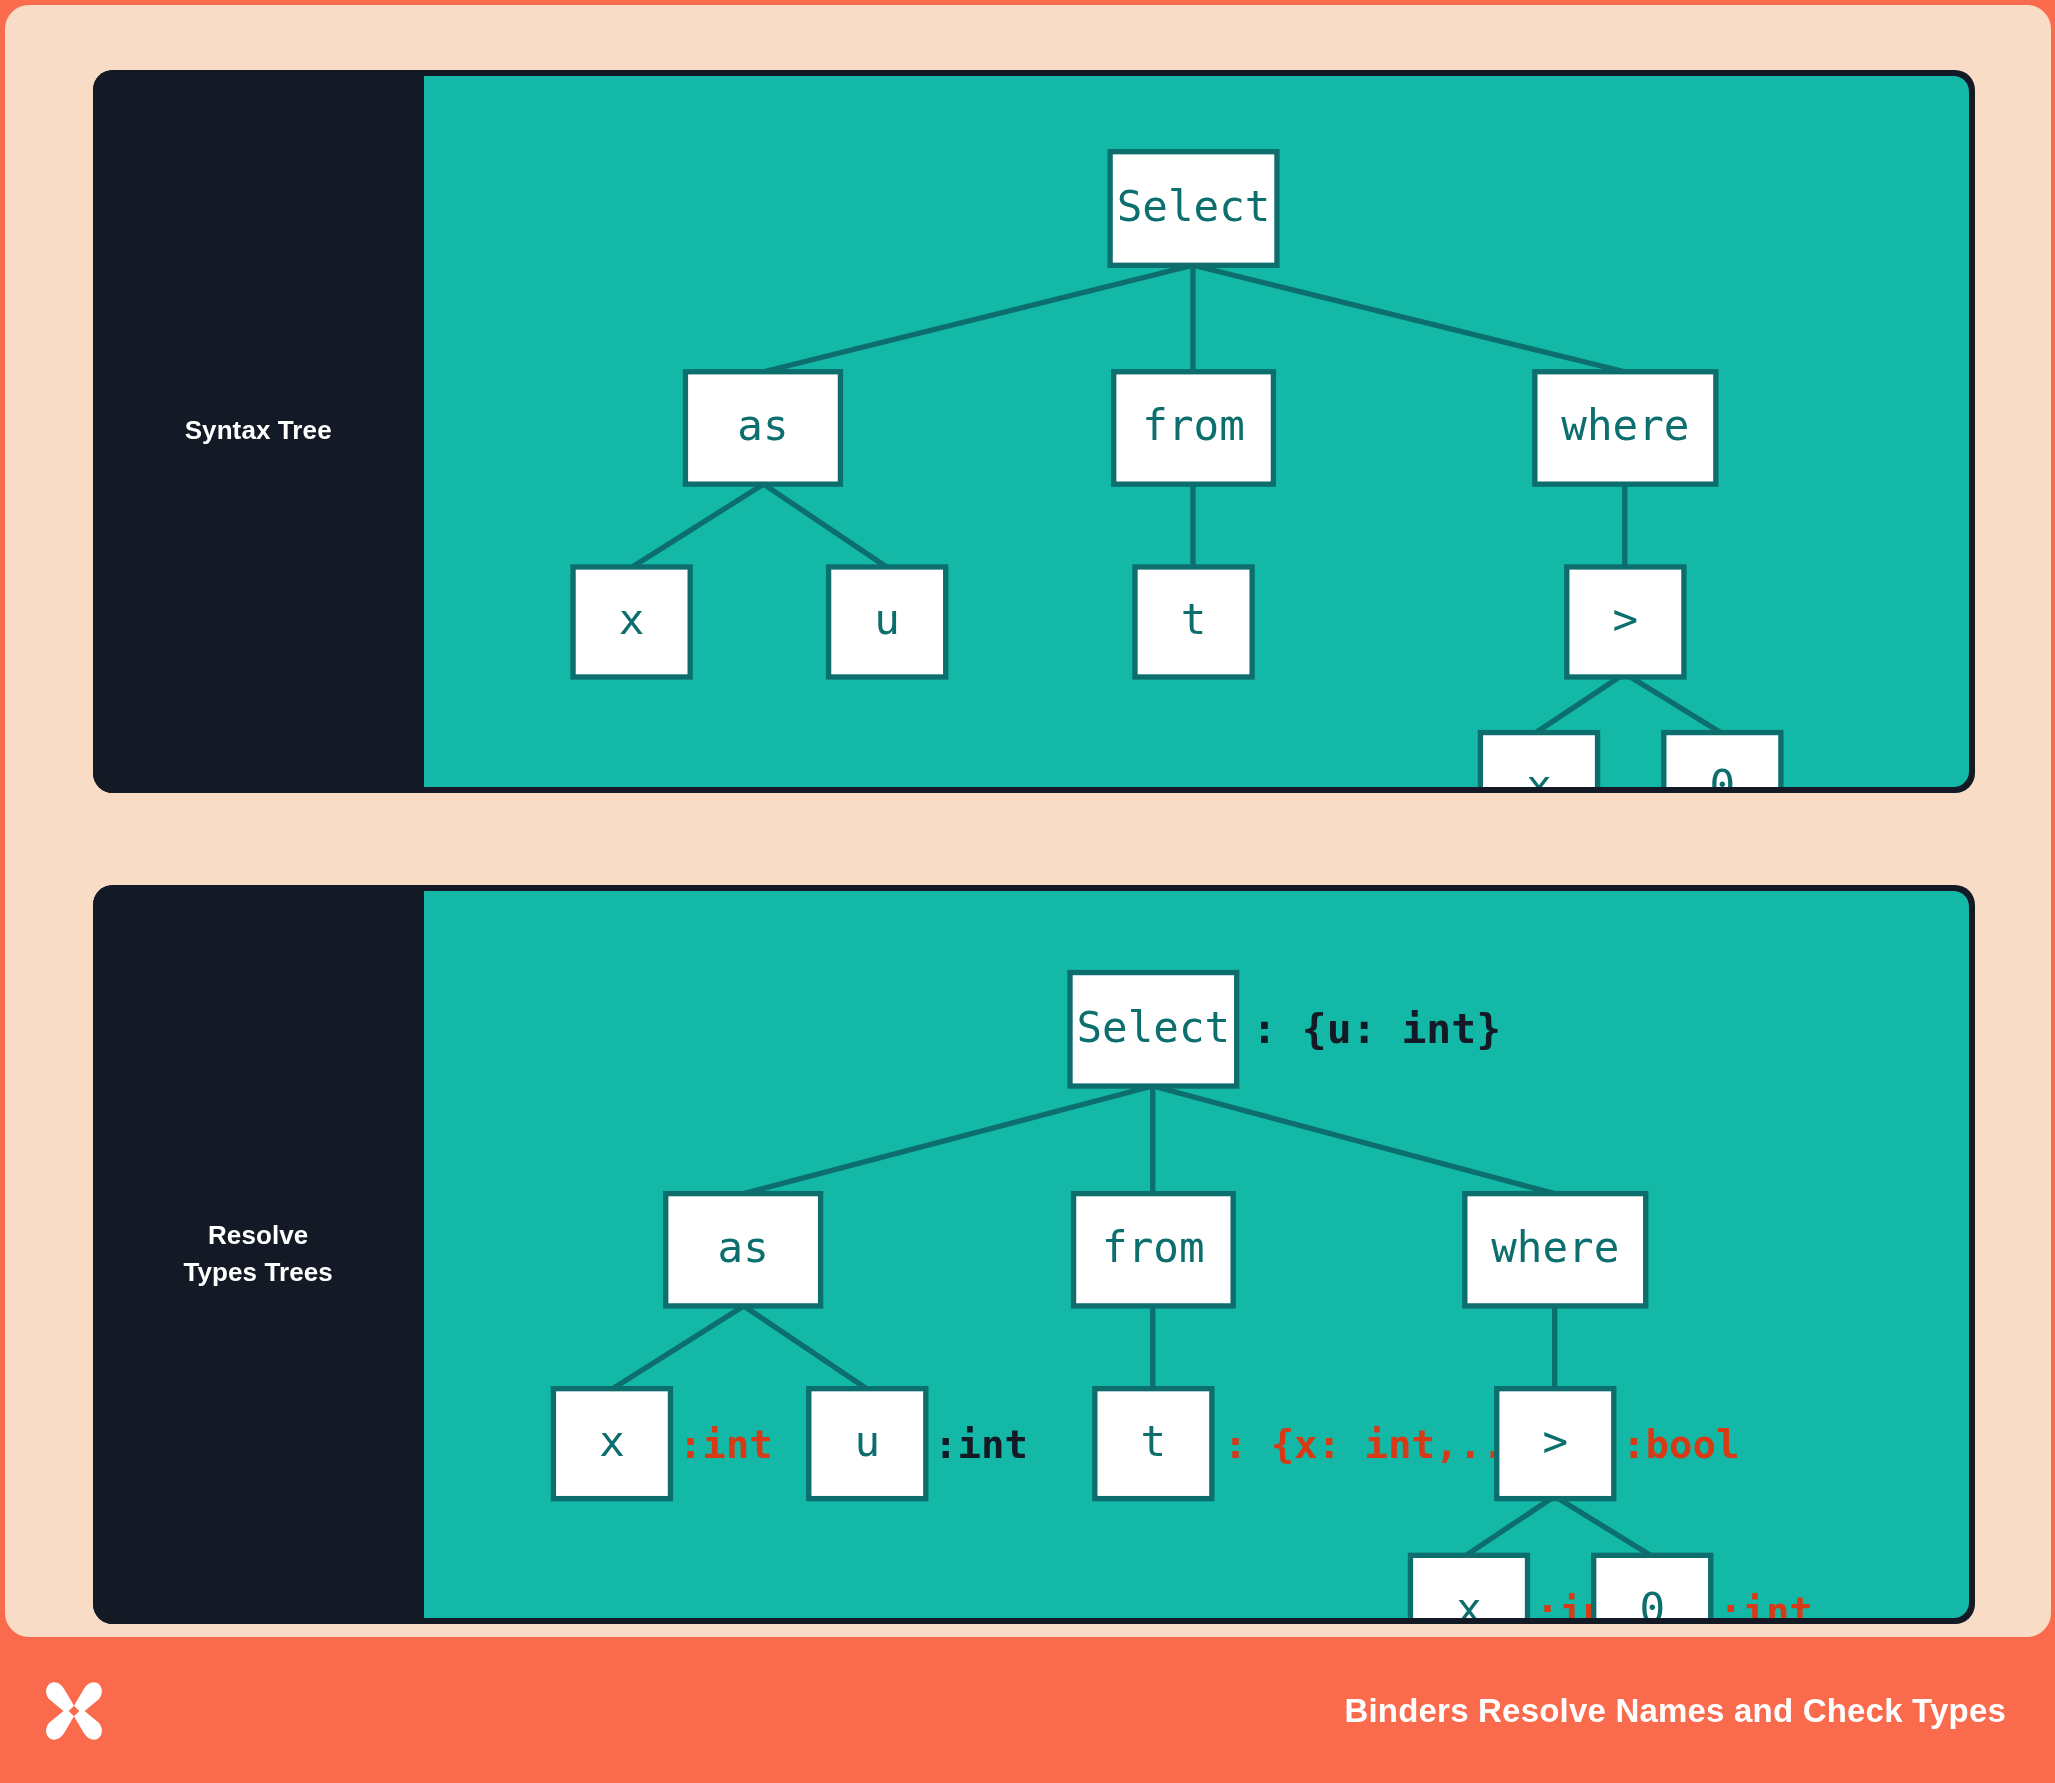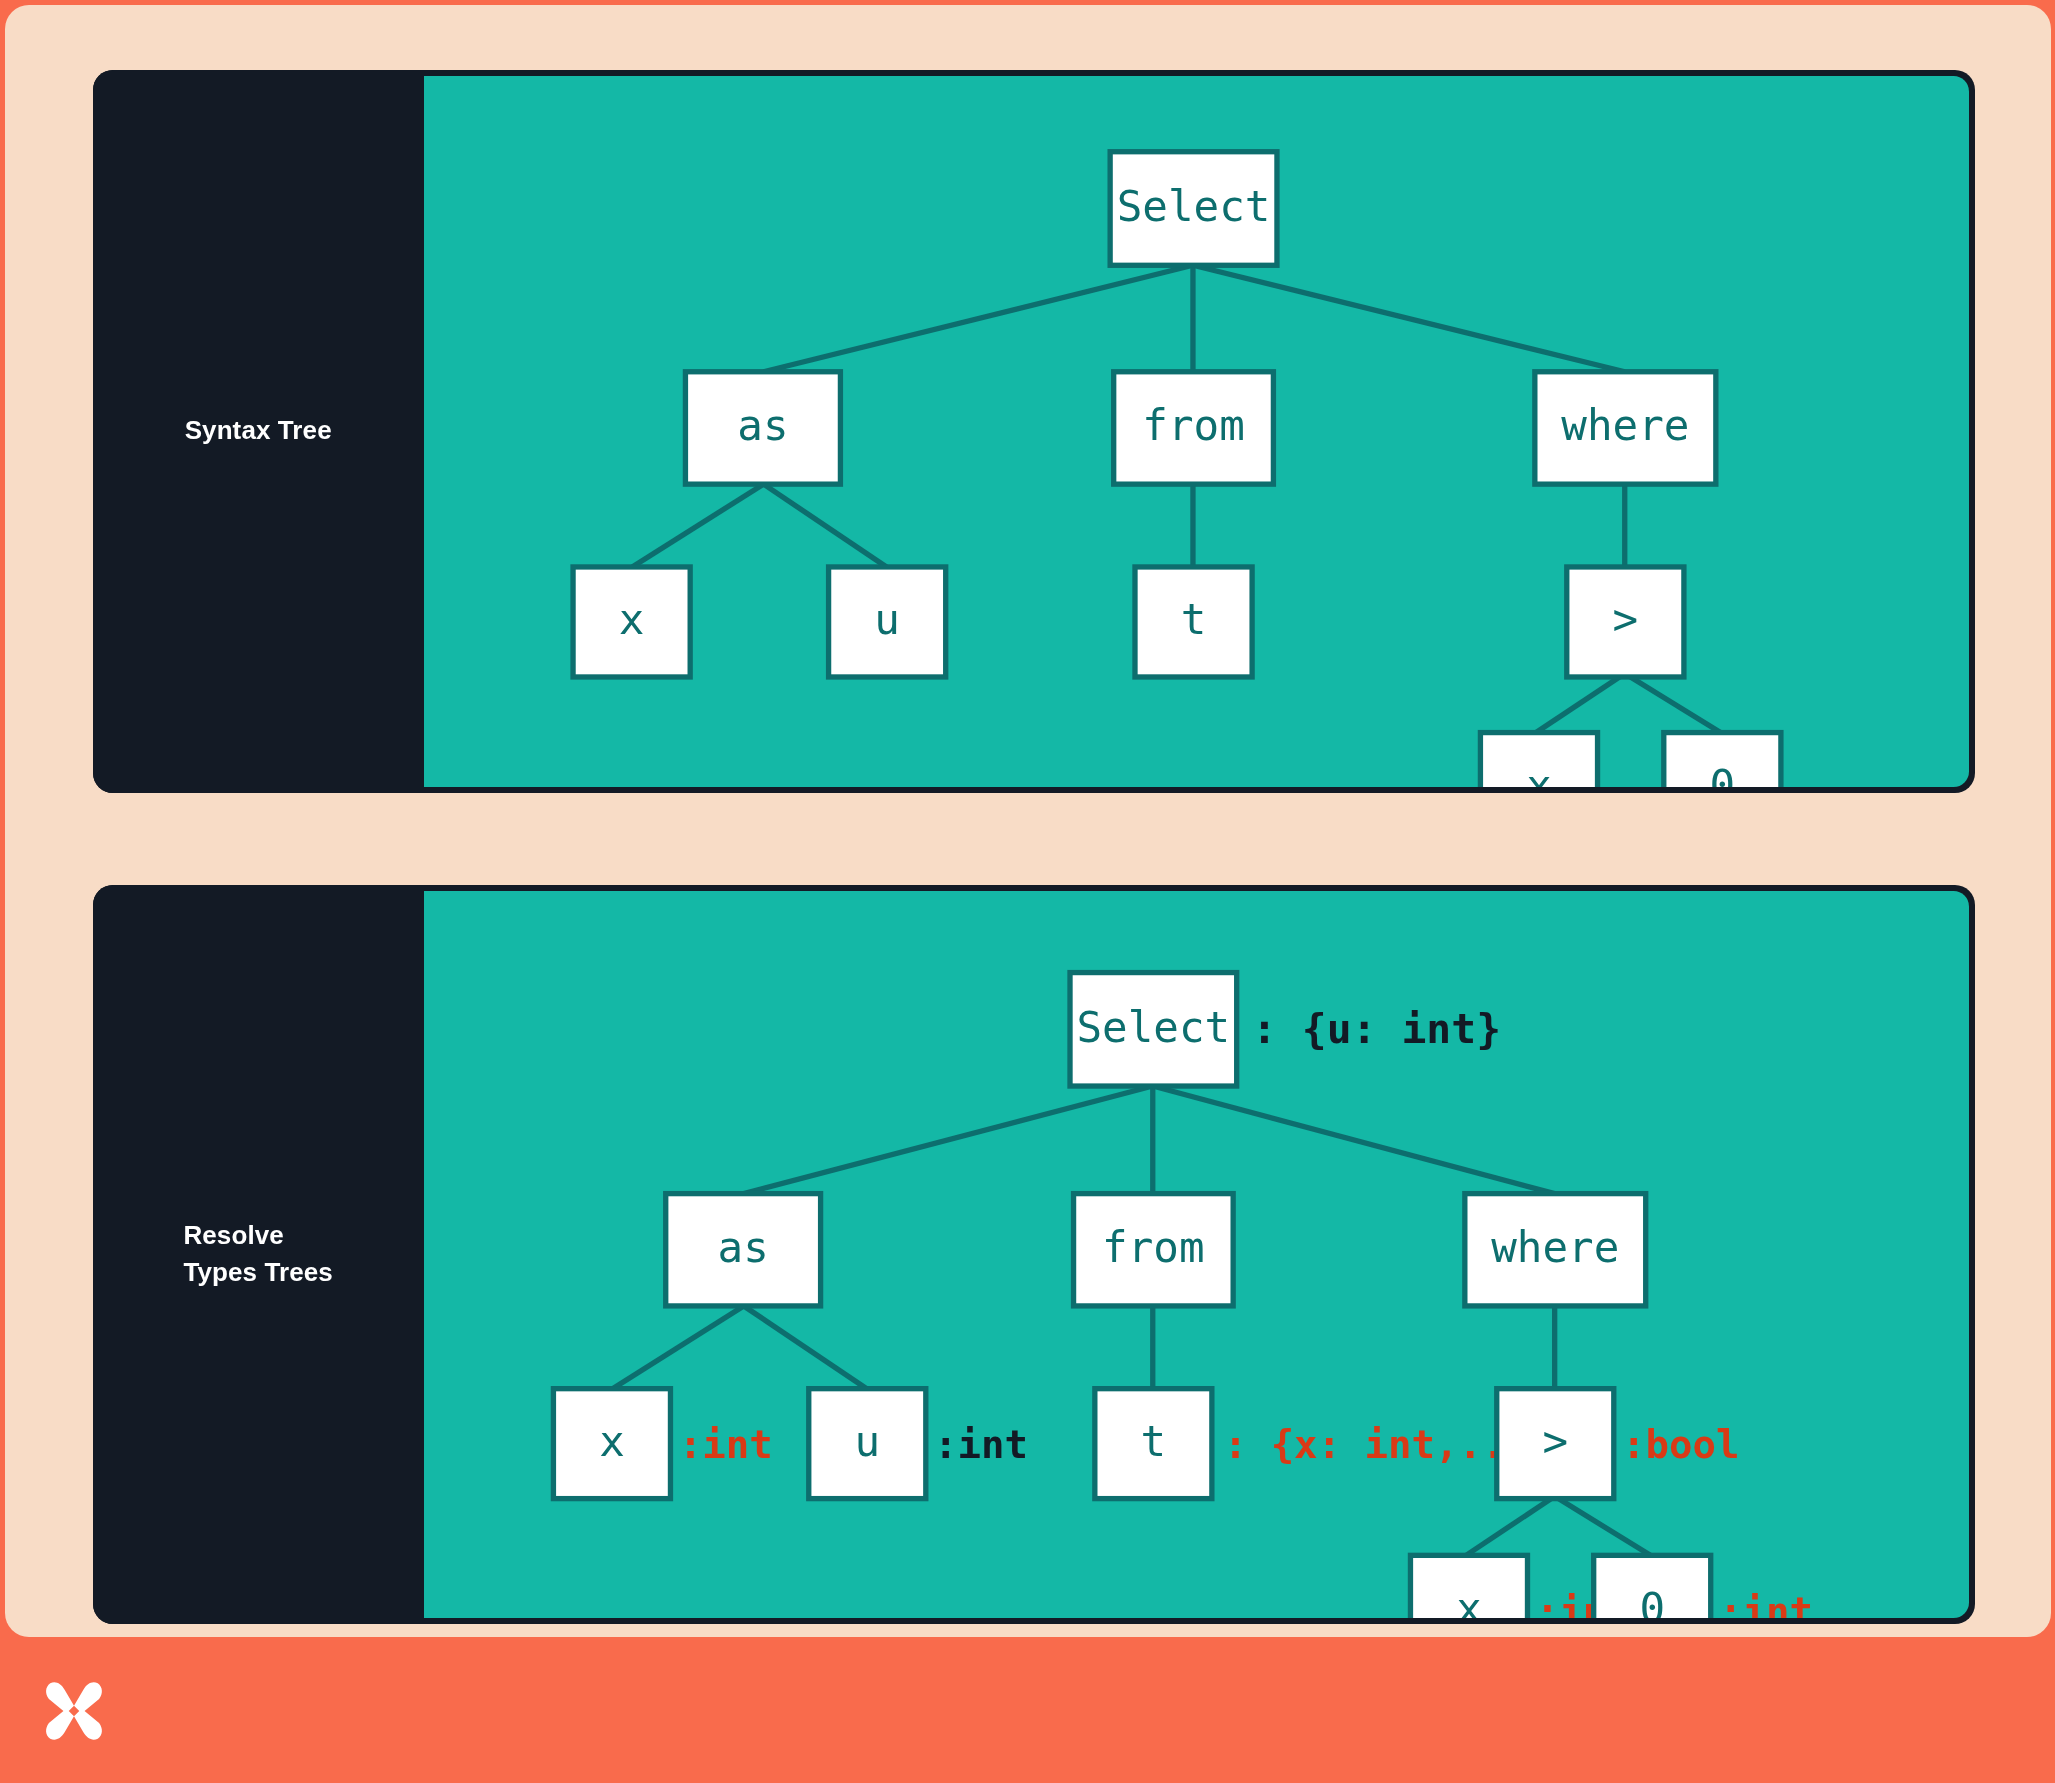--- a/index.html
+++ b/index.html
@@ -30,21 +30,21 @@
     width:331px;
     flex:0 0 331px;
     background:#131A25;
     display:flex;
     align-items:center;
     justify-content:center;
     color:#FFFFFF;
     font-size:26px;
     font-weight:700;
     line-height:1.45;
-    text-align:left;
+    text-align:center;
     letter-spacing:0.1px;
   }
   .panel .canvasarea{
     position:relative;
     flex:1 1 auto;
     background:#14b8a6;
     margin:6px 6px 6px 0;
     border-radius:0 15.4px 15.4px 0;
     overflow:hidden;
   }
@@ -264,14 +264,15 @@
 
 </div>
 
 <div id="footer">
   <svg id="footer-logo" viewBox="0 0 100 100">
     <path d="M14 8 C22 4 30 8 36 18 L50 42 L64 18 C70 8 78 4 86 8 C94 14 94 24 88 32 L66 50 L88 68
              C94 76 94 86 86 92 C78 96 70 92 64 82 L50 58 L36 82 C30 92 22 96 14 92
              C6 86 6 76 12 68 L34 50 L12 32 C6 24 6 14 14 8 Z
              M50 42 L58 50 L50 58 L42 50 Z" fill="#FFFFFF" fill-rule="evenodd"></path>
   </svg>
+  <div id="footer-title">Binders Resolve Names and Check Types</div>
 </div>
 
 
 </body></html>

